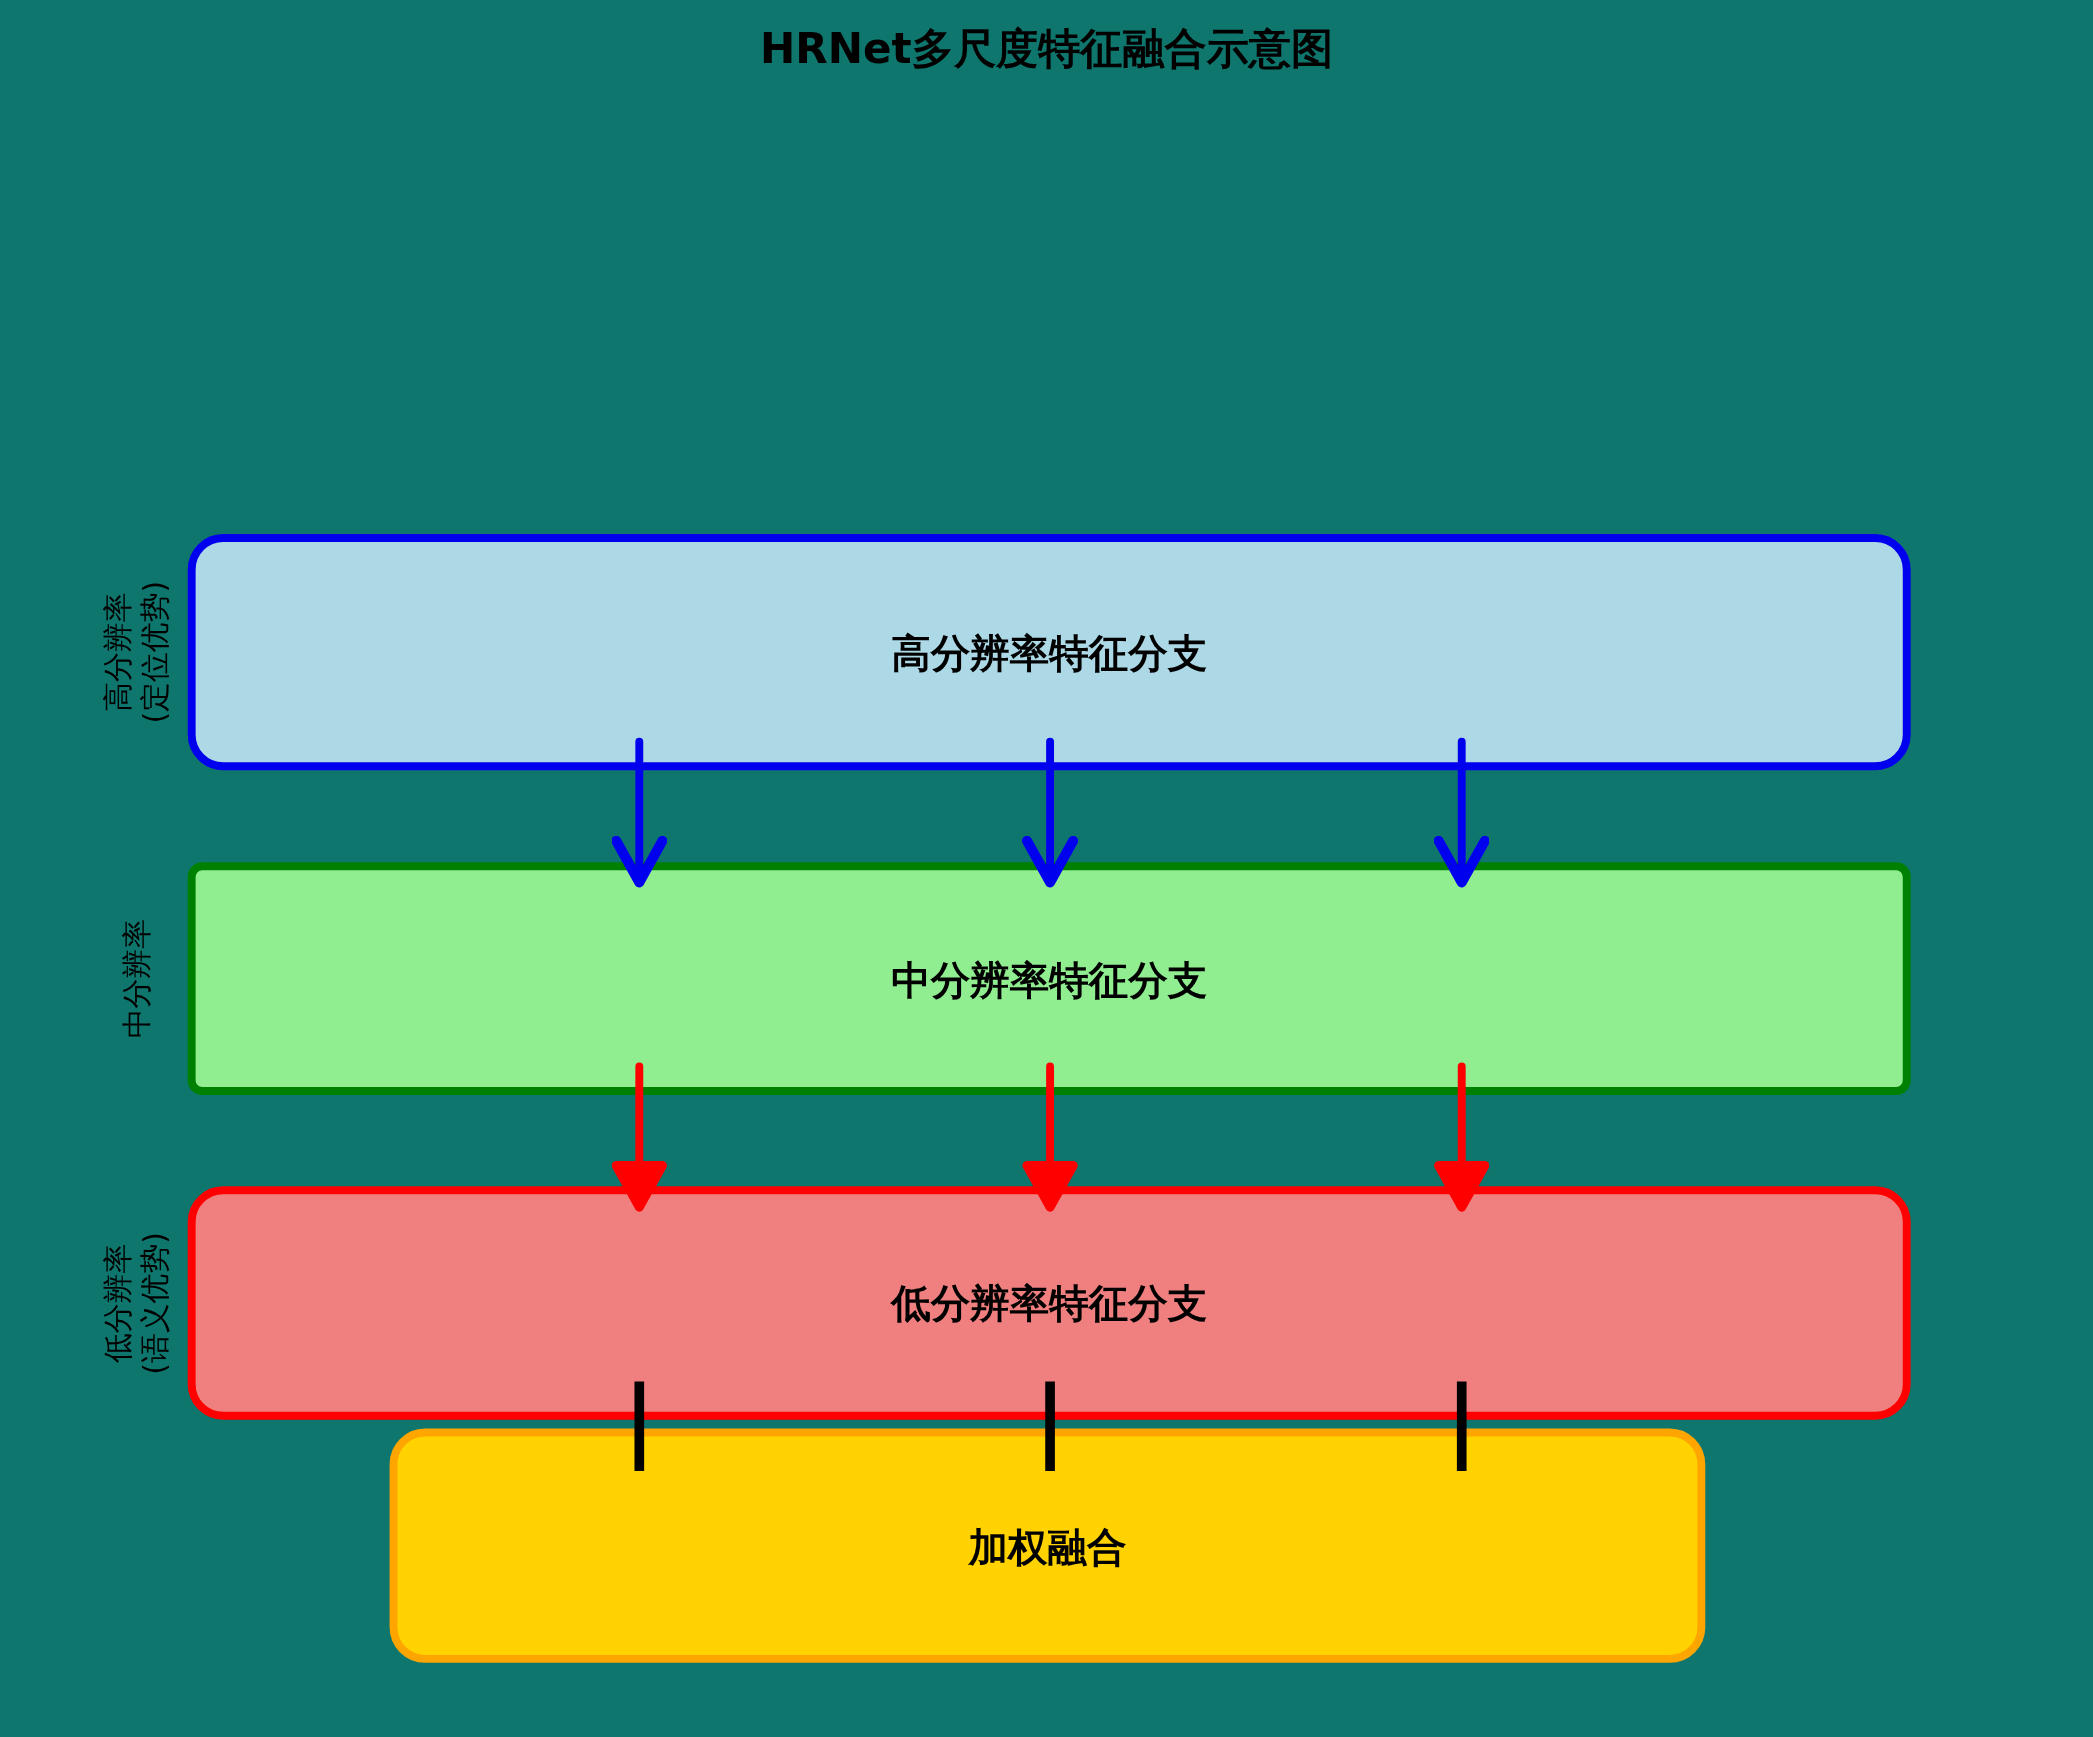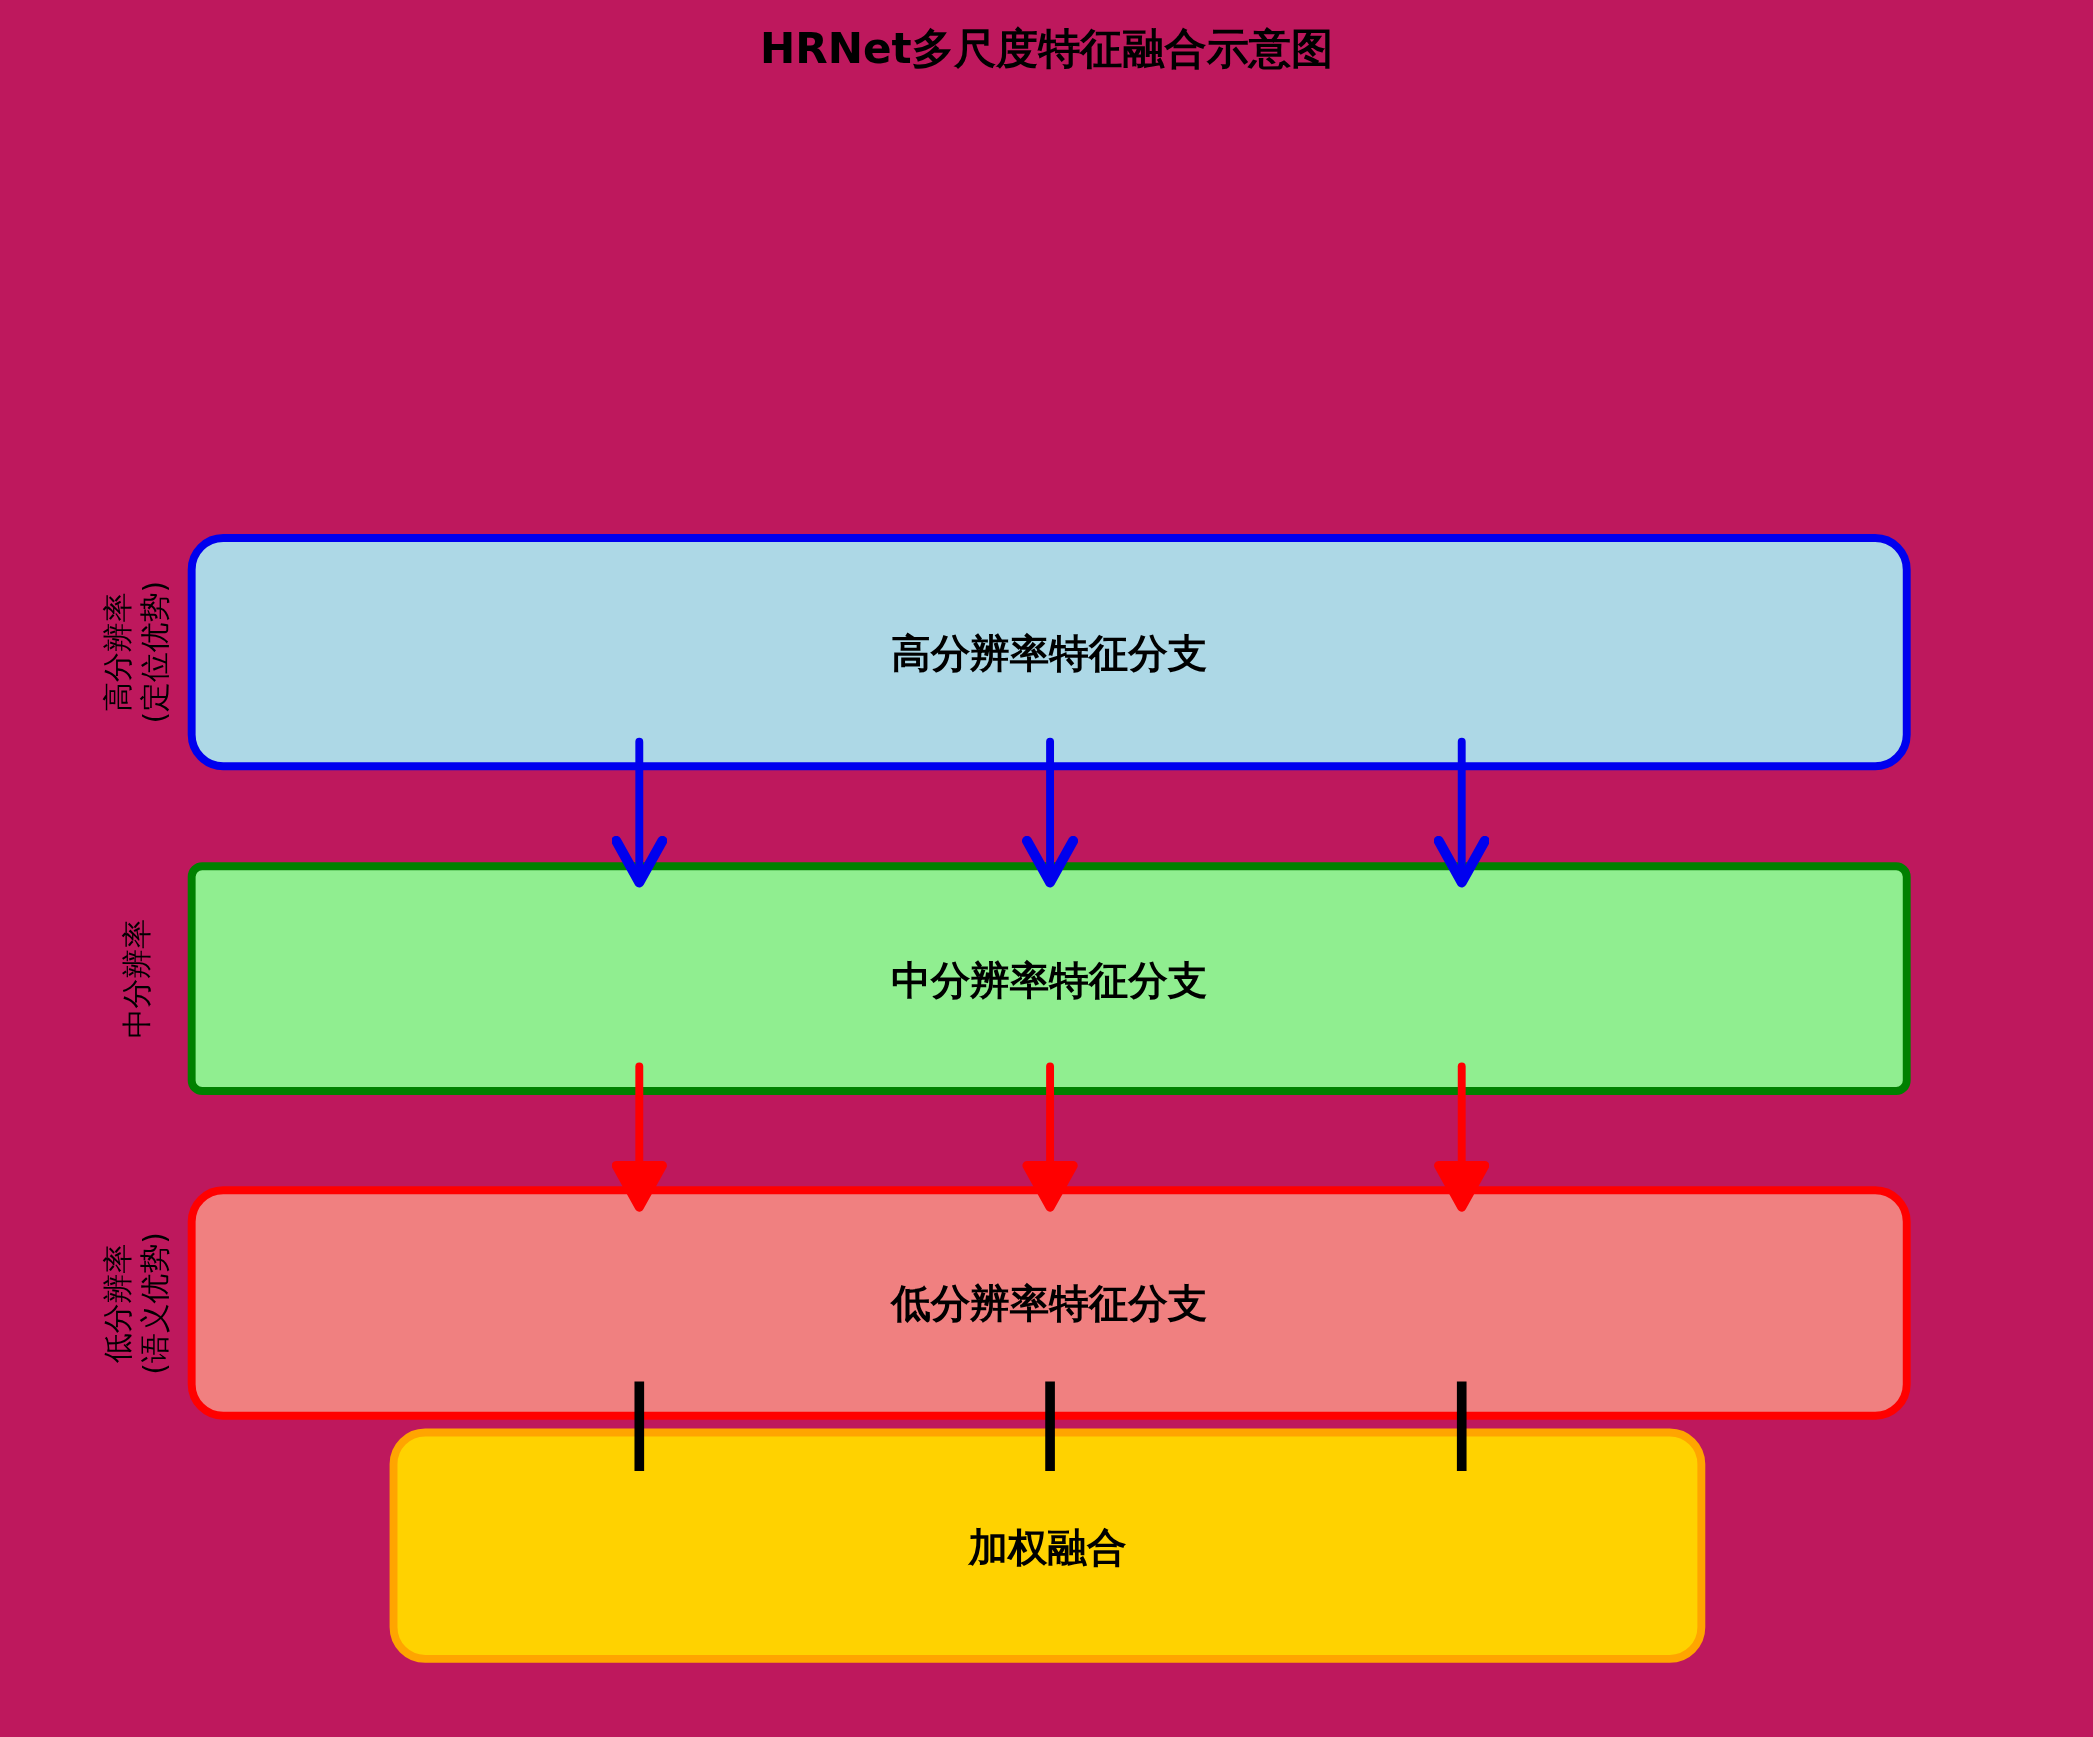--- a/index.html
+++ b/index.html
@@ -10,21 +10,21 @@
   body {
     width: 2094px;
     height: 1737px;
     font-family: "DejaVu Sans", "Liberation Sans", sans-serif;
     overflow: hidden;
   }
   #canvas {
     position: relative;
     width: 2094px;
     height: 1737px;
-    background: #be185d;
+    background: #0f766e;
   }
   #diagram-svg {
     position: absolute;
     top: 0;
     left: 0;
     width: 2094px;
     height: 1737px;
   }
   .diagram-title {
     font-family: "DejaVu Sans", "Liberation Sans", sans-serif;

